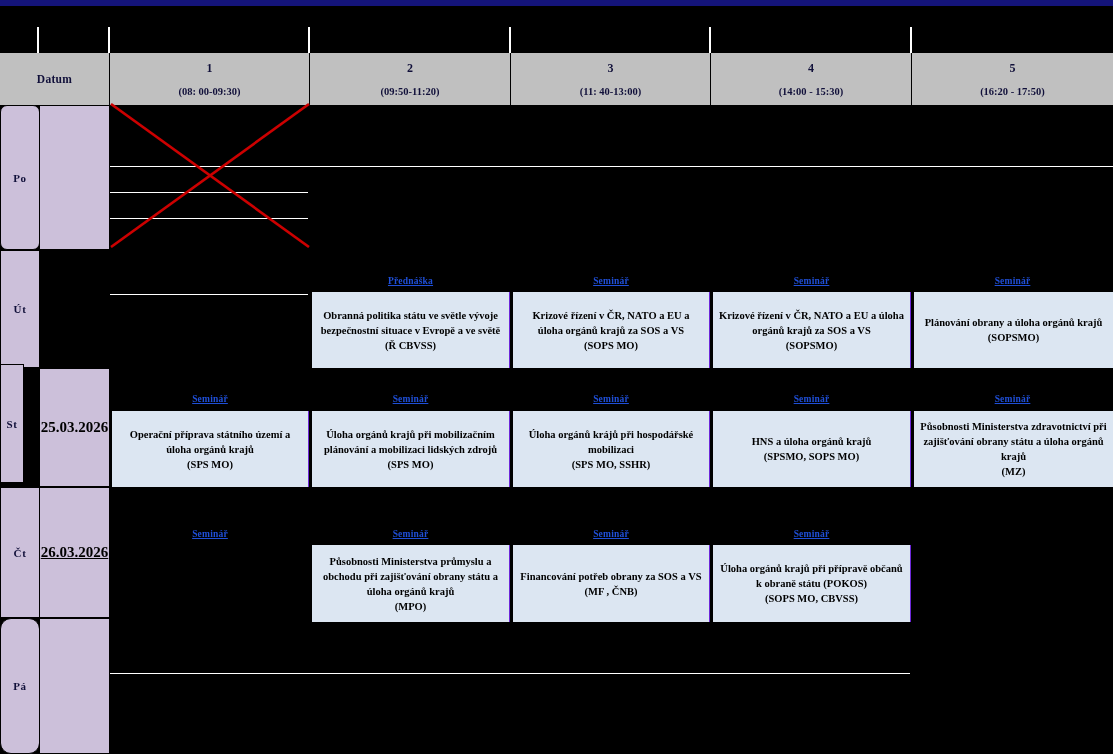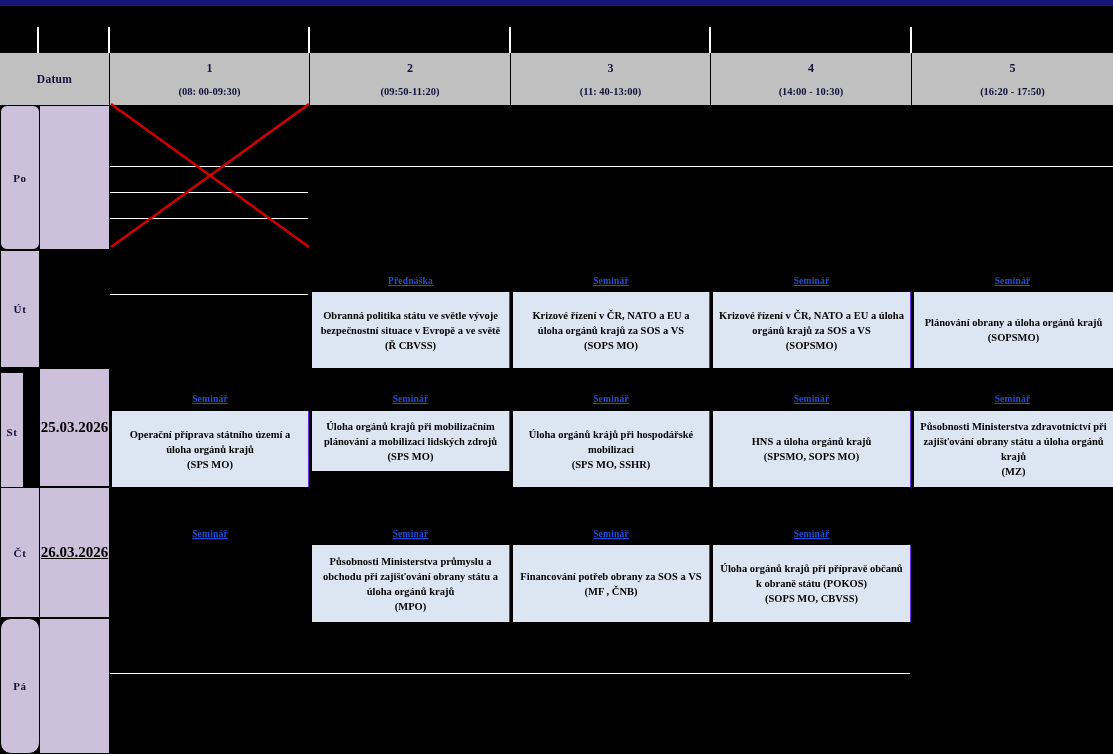--- a/index.html
+++ b/index.html
@@ -101,33 +101,33 @@
   <div class="cell hdr-grey" style="left:310px;top:53px;width:201px;height:52px;">
     <div class="num">2</div>
     <div class="tm">(09:50-11:20)</div>
   </div>
   <div class="cell hdr-grey" style="left:511px;top:53px;width:200px;height:52px;">
     <div class="num">3</div>
     <div class="tm">(11: 40-13:00)</div>
   </div>
   <div class="cell hdr-grey" style="left:711px;top:53px;width:201px;height:52px;">
     <div class="num">4</div>
-    <div class="tm">(14:00 - 10:30)</div>
+    <div class="tm">(14:00 - 15:30)</div>
   </div>
   <div class="cell hdr-grey" style="left:912px;top:53px;width:201px;height:52px;border-right:none;">
     <div class="num">5</div>
     <div class="tm">(16:20 - 17:50)</div>
   </div>
 
   <div class="cell daycell" style="left:0;top:105px;width:40px;height:145px;border-radius:7px;">Po</div>
   <div class="cell datecell" style="left:39px;top:105px;width:71px;height:145px;"></div>
 
   <div class="cell daycell" style="left:0;top:250px;width:40px;height:118px;">Út</div>
 
-  <div class="cell daycell" style="left:0;top:372px;width:24px;height:119px;">St</div>
+  <div class="cell daycell" style="left:0;top:364px;width:24px;height:119px;">St</div>
   <div class="cell datecell" style="left:39px;top:368px;width:71px;height:119px;">25.03.2026</div>
 
   <div class="cell daycell" style="left:0;top:487px;width:40px;height:131px;">Čt</div>
   <div class="cell datecell" style="left:39px;top:487px;width:71px;height:131px;text-decoration:underline;">26.03.2026</div>
 
   <div class="cell daycell" style="left:0;top:618px;width:40px;height:136px;border-radius:11px;">Pá</div>
   <div class="cell datecell" style="left:39px;top:618px;width:71px;height:136px;"></div>
 
   <div class="wrule" style="left:110px;top:166px;width:1148px;"></div>
   <div class="wrule" style="left:110px;top:192px;width:198px;"></div>
@@ -175,21 +175,21 @@
 
   <div class="kind" style="left:110px;top:394px;width:200px;">Seminář</div>
   <div class="lesson" style="left:111px;top:411px;width:198px;height:76px;">
     <span>
       <span>Operační příprava státního území a úloha orgánů krajů</span>
       <span>(SPS MO)</span>
     </span>
   </div>
 
   <div class="kind" style="left:310px;top:394px;width:201px;">Seminář</div>
-  <div class="lesson" style="left:311px;top:411px;width:199px;height:60px;">
+  <div class="lesson" style="left:311px;top:411px;width:199px;height:76px;">
     <span>
       <span>Úloha orgánů krajů při mobilizačním plánování a mobilizaci lidských zdrojů</span>
       <span>(SPS MO)</span>
     </span>
   </div>
 
   <div class="kind" style="left:511px;top:394px;width:200px;">Seminář</div>
   <div class="lesson" style="left:512px;top:411px;width:198px;height:76px;">
     <span>
       <span>Úloha orgánů krájů při hospodářské mobilizaci</span>

